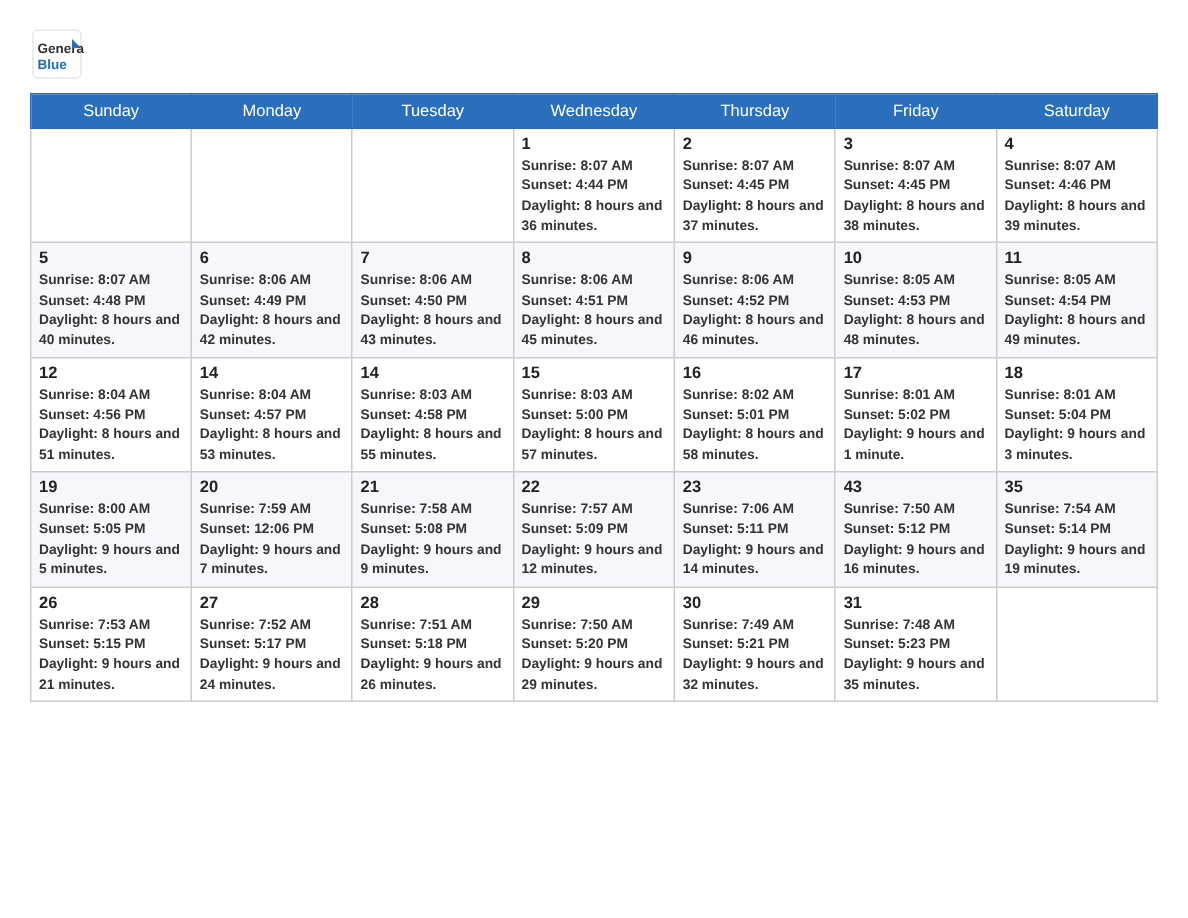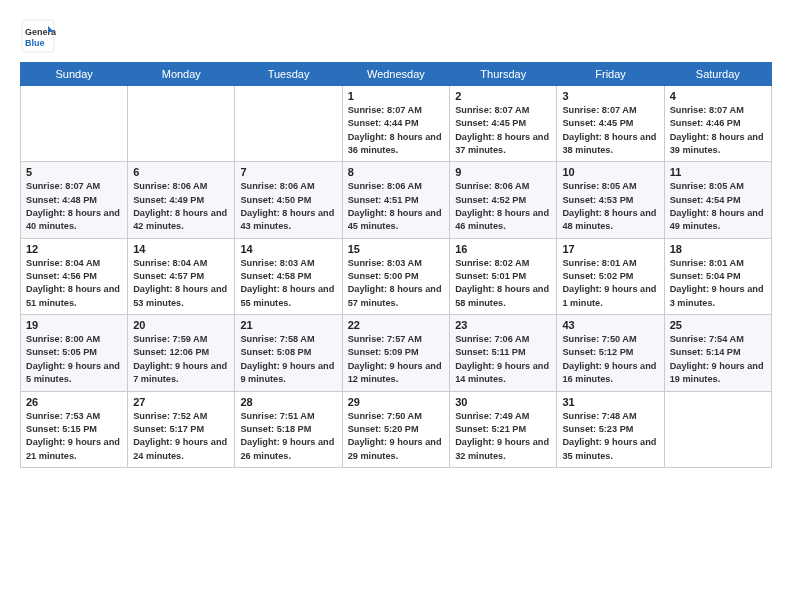--- a/index.html
+++ b/index.html
@@ -266,21 +266,21 @@
 Sunset: 5:11 PM
 Daylight: 9 hours and 14 minutes.</div>
           </td>
           <td>
             <div class="day-num">43</div>
             <div class="day-info">Sunrise: 7:50 AM
 Sunset: 5:12 PM
 Daylight: 9 hours and 16 minutes.</div>
           </td>
           <td>
-            <div class="day-num">25</div>
+            <div class="day-num">35</div>
             <div class="day-info">Sunrise: 7:54 AM
 Sunset: 5:14 PM
 Daylight: 9 hours and 19 minutes.</div>
           </td>
         </tr>
         <tr>
           <td>
             <div class="day-num">26</div>
             <div class="day-info">Sunrise: 7:53 AM
 Sunset: 5:15 PM

